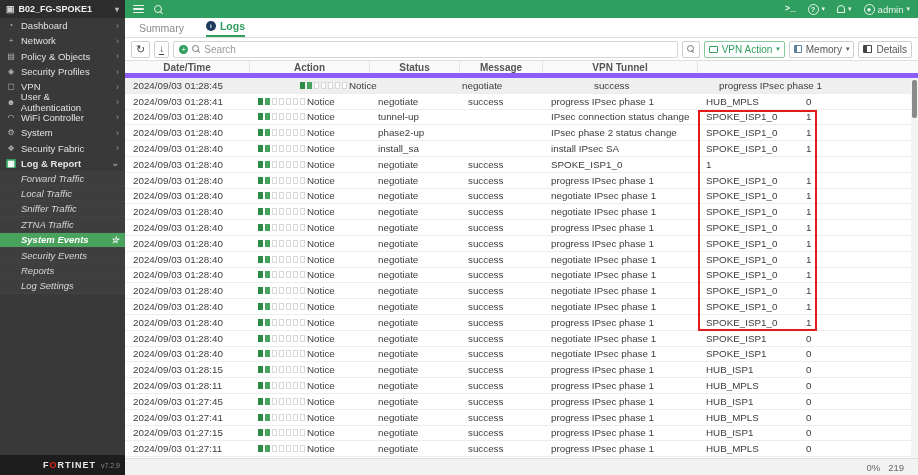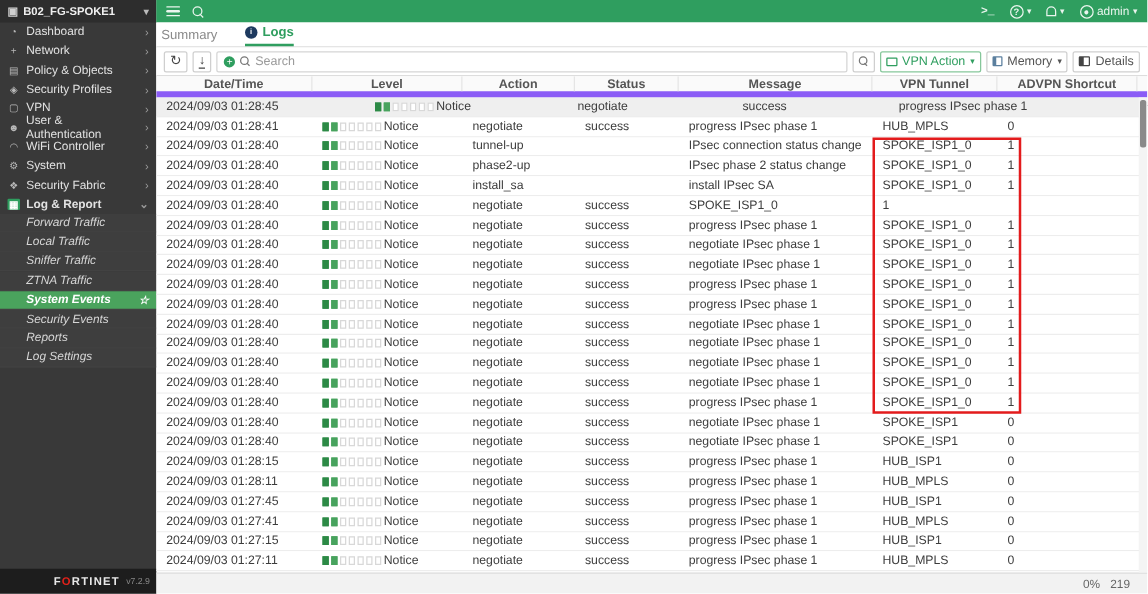--- a/index.html
+++ b/index.html
@@ -35,21 +35,21 @@
   .mag::before { content:""; position:absolute; width:6px; height:6px; border:1.4px solid #eaf5ee; border-radius:50%; }
   .mag::after { content:""; position:absolute; width:4px; height:1.4px; background:#eaf5ee; transform:rotate(45deg); left:5px; top:7px; }
   .navbar-right { margin-left:auto; display:flex; align-items:center; gap:12px; color:#eaf5ee; font-size:9.5px; }
   .nav-ic { display:flex; align-items:center; gap:3px; cursor:pointer; }
   .cli { font-family:"Liberation Mono",monospace; font-weight:bold; font-size:9px; }
   .circle-ic { width:11px; height:11px; border:1.2px solid #eaf5ee; border-radius:50%; display:flex; align-items:center; justify-content:center; font-size:7.5px; font-weight:bold; }
   .bell { width:8px; height:8px; border:1.3px solid #eaf5ee; border-radius:50% 50% 0 0; border-bottom:1.6px solid #eaf5ee; }
   .caret-s { font-size:7px; }
 
   
-  .tabbar { height:20px; background:#fff; border-bottom:1px solid #ddd; display:flex; align-items:flex-end; gap:22px; padding:0 4px; flex-shrink:0; }
+  .tabbar { height:20px; background:#fff; border-bottom:1px solid #ddd; display:flex; align-items:flex-end; gap:22px; padding:0 14px; flex-shrink:0; }
   .tab { font-size:10.5px; color:#8a8a8a; padding-bottom:3px; display:flex; align-items:center; gap:4px; cursor:pointer; }
   .tab.active { color:#2f9e5f; border-bottom:2.5px solid #2f9e5f; font-weight:bold; }
   .logs-ic { width:10px; height:10px; background:#1e3a5f; border-radius:50%; color:#fff; font-size:6px; display:flex; align-items:center; justify-content:center; font-weight:bold; }
 
   
   .toolbar { height:23px; background:#fff; border-bottom:1px solid #ddd; display:flex; align-items:center; padding:0 6px; gap:4px; flex-shrink:0; }
   .tbtn { height:17px; border:1px solid #cfcfcf; border-radius:2px; background:#fff; display:flex; align-items:center; justify-content:center; padding:0 4px; font-size:10px; color:#555; cursor:pointer; gap:4px; }
   .refresh-glyph { font-size:11px; line-height:1; color:#444; }
   .dl-glyph { font-size:10px; line-height:1; color:#444; border-bottom:1.4px solid #444; }
   .searchbox { flex:1; height:17px; border:1px solid #d5d5d5; border-radius:2px; display:flex; align-items:center; gap:4px; padding:0 5px; }
@@ -243,26 +243,24 @@
         </div>
       <div class="tbtn">
           <span class="det-ic"></span>
           <span>Details</span>
         </div>
     </div>
 
     <div class="table-wrap">
       <div class="thead" id="thead-root">
           <div class="th">Date/Time</div>
-          <div class="th">Level</div>
           <div class="th">Action</div>
           <div class="th">Status</div>
           <div class="th">Message</div>
           <div class="th">VPN Tunnel</div>
-          <div class="th">ADVPN Shortcut</div>
         </div>
       <div class="tbody" id="tbody-root">
           <div class="trow">
             <div class="td">2024/09/03 01:28:45</div>
             <div class="td level-cell">
               <span class="seg f1"></span>
               <span class="seg f2"></span>
               <span class="seg "></span>
               <span class="seg "></span>
               <span class="seg "></span>

